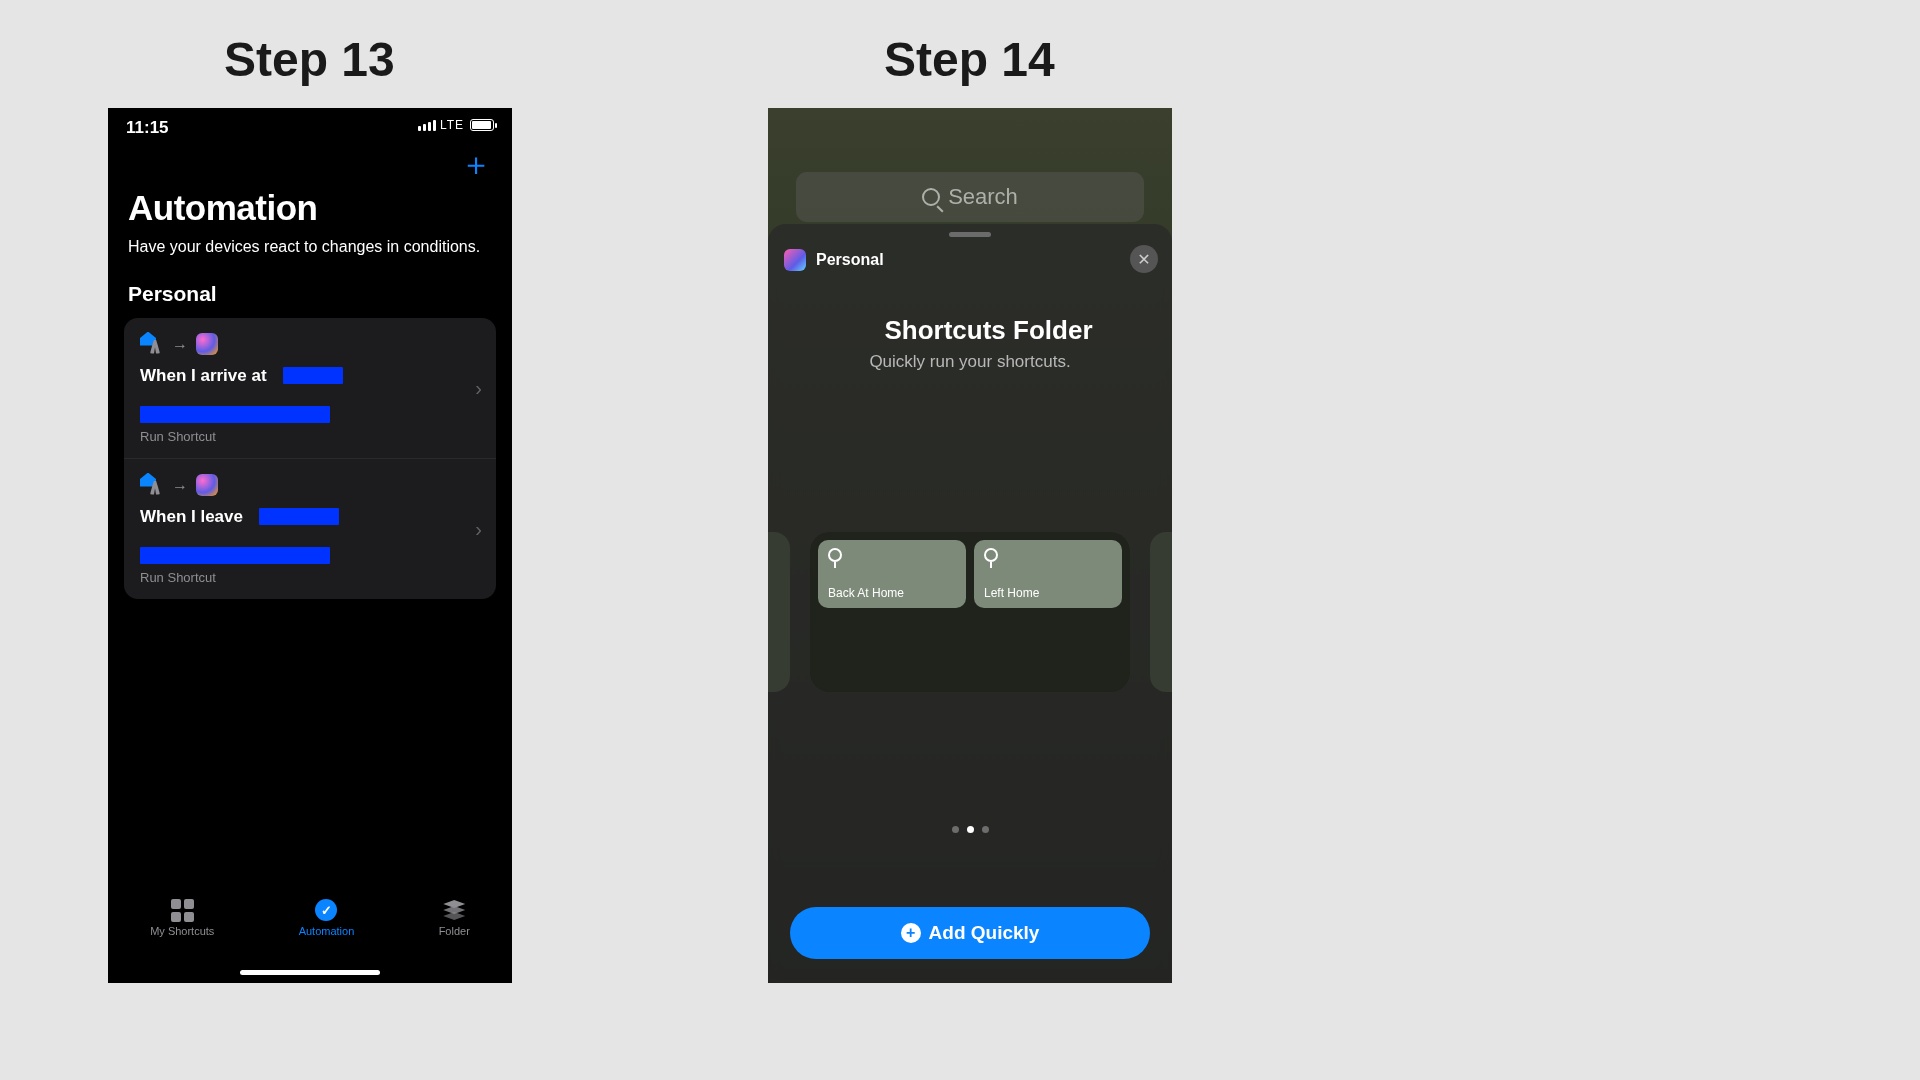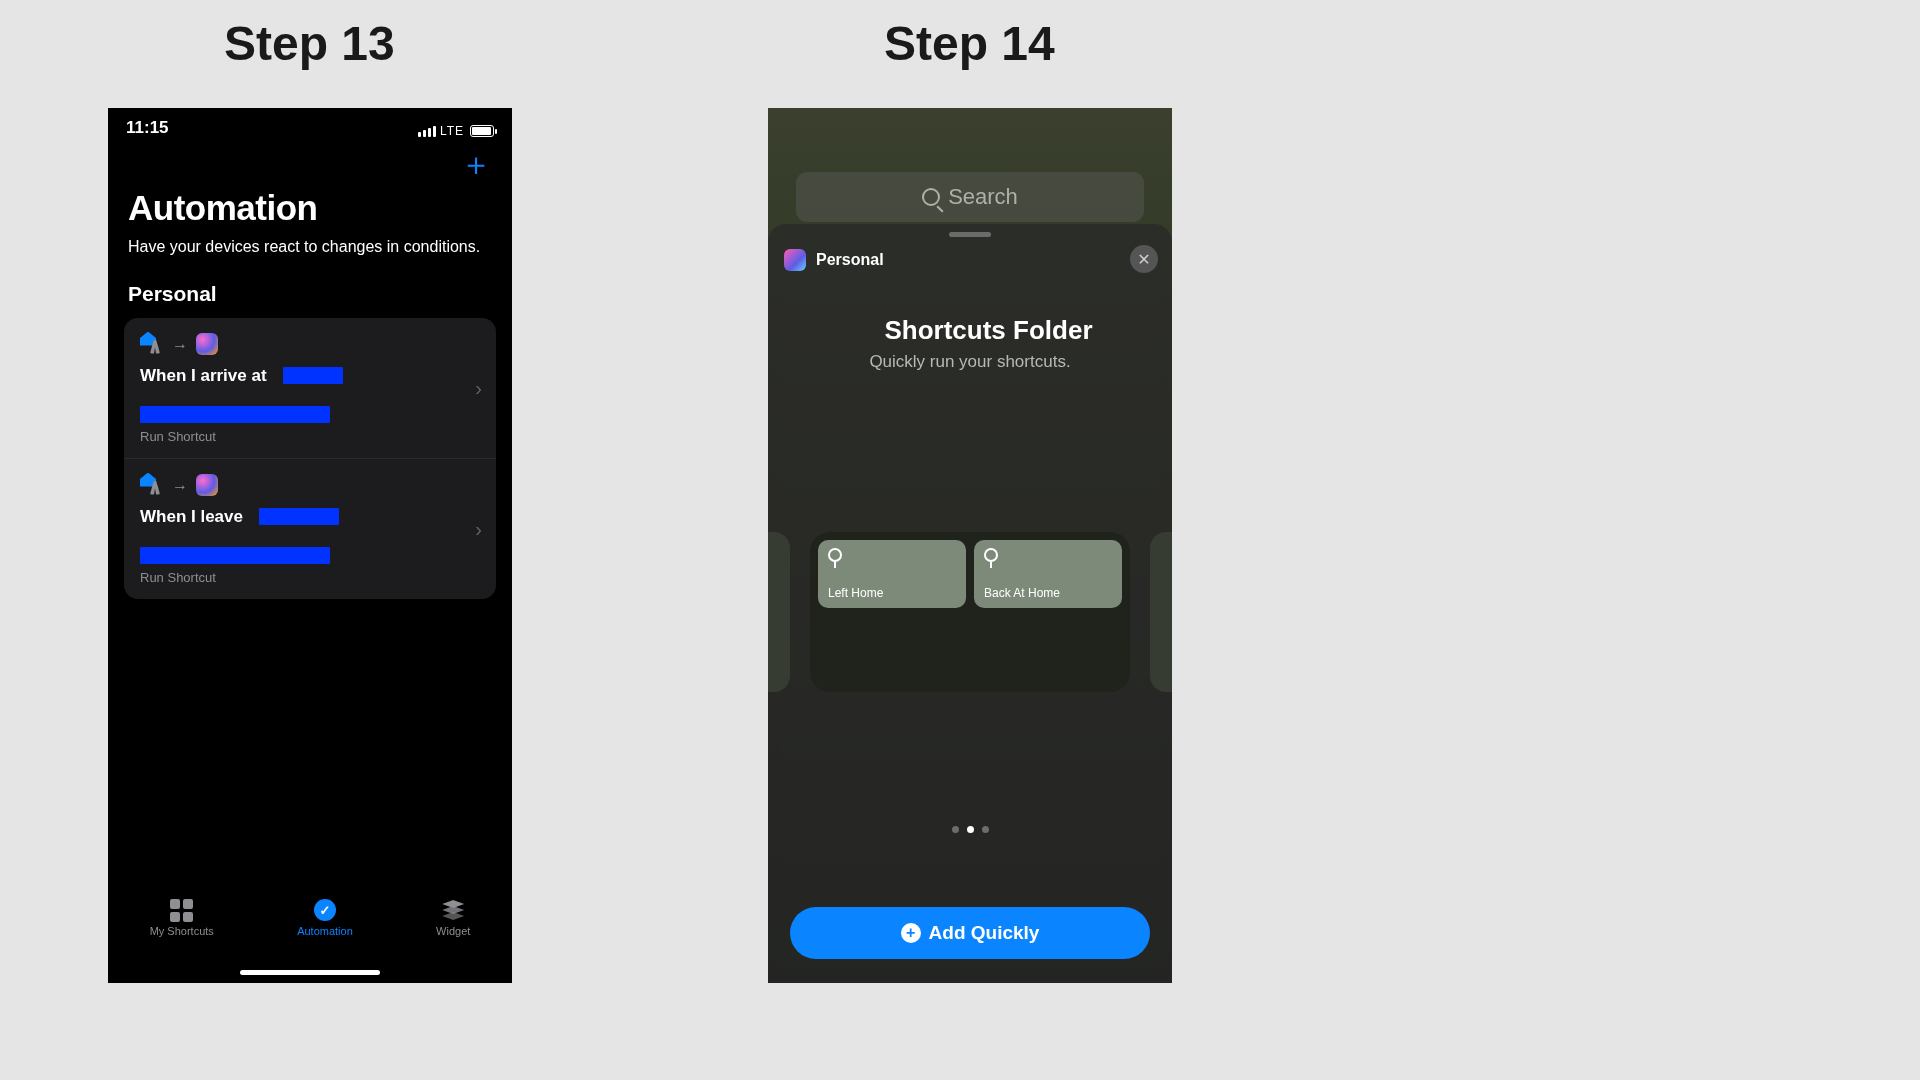--- a/index.html
+++ b/index.html
@@ -8,39 +8,40 @@
     font-family: -apple-system, BlinkMacSystemFont, "Segoe UI", Helvetica, Arial, sans-serif;
     width: 1920px;
     height: 1080px;
     position: relative;
   }
   .step-label {
     position: absolute;
     font-weight: 800;
     font-size: 48px;
     color: #1a1a1a;
+    margin-top: 16px;
   }
   .step13-label { left: 224px; top: 16px; }
   .step14-label { left: 884px; top: 16px; }
 
   
   .phone {
     position: absolute;
     width: 404px;
     height: 875px;
     border-radius: 0;
     overflow: hidden;
     color: #fff;
   }
   .phone13 { left: 108px; top: 108px; background:#000; }
   .phone14 { left: 768px; top: 108px; background:#2c3125; }
 
   
   .statusbar {
-    display:flex; justify-content:space-between; align-items:flex-end;
+    display:flex; justify-content:space-between; align-items:flex-start;
     padding: 10px 18px 4px 18px; font-size:17px; font-weight:600;
   }
   .status-right { display:flex; align-items:center; gap:4px; font-size:12px; font-weight:400; letter-spacing:1px;}
   .signal-bars { display:inline-flex; align-items:flex-end; gap:2px; }
   .signal-bars span{ width:3px; background:#fff; border-radius:1px;}
   .signal-bars span:nth-child(1){height:5px;}
   .signal-bars span:nth-child(2){height:7px;}
   .signal-bars span:nth-child(3){height:9px;}
   .signal-bars span:nth-child(4){height:11px;}
   .battery { width:24px; height:12px; border:1.5px solid #fff; border-radius:3px; position:relative; margin-left:2px;}
@@ -235,21 +236,21 @@
       <span>Automation</span>
     </div>
     <div class="tab">
       <div class="tab-ico">
           <div class="stack-ico">
             <span></span>
             <span></span>
             <span></span>
           </div>
         </div>
-      <span>Widget</span>
+      <span>Folder</span>
     </div>
     <div class="home-ind"></div>
   </div>
 </div>
 
 <div class="phone phone14">
   <div class="blur-bg"></div>
 
   <div class="search-pill">
     <span class="mag"></span>
@@ -268,25 +269,25 @@
 
     <div class="sheet-title">Shortcuts Folder</div>
     <div class="sheet-sub">Quickly run your shortcuts.</div>
 
     <div class="widget-stage">
       <div class="widget-peek peek-left"></div>
       <div class="widget-peek peek-right"></div>
       <div class="widget-main">
         <div class="sc-tile">
           <span class="pin"></span>
-          <span class="sc-tile-label">Left Home</span>
+          <span class="sc-tile-label">Back At Home</span>
         </div>
         <div class="sc-tile">
           <span class="pin"></span>
-          <span class="sc-tile-label">Back At Home</span>
+          <span class="sc-tile-label">Left Home</span>
         </div>
         <div></div>
         <div></div>
       </div>
     </div>
 
     <div class="dots">
       <span class="dot"></span>
       <span class="dot active"></span>
       <span class="dot"></span>

